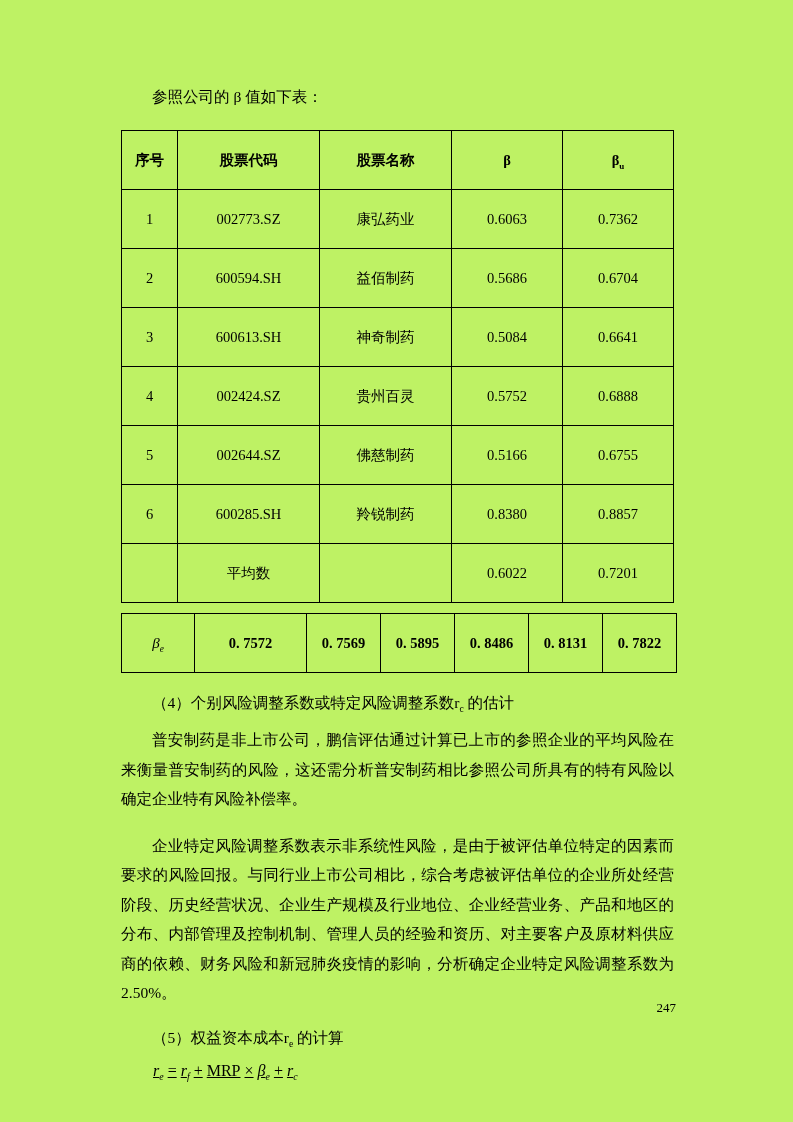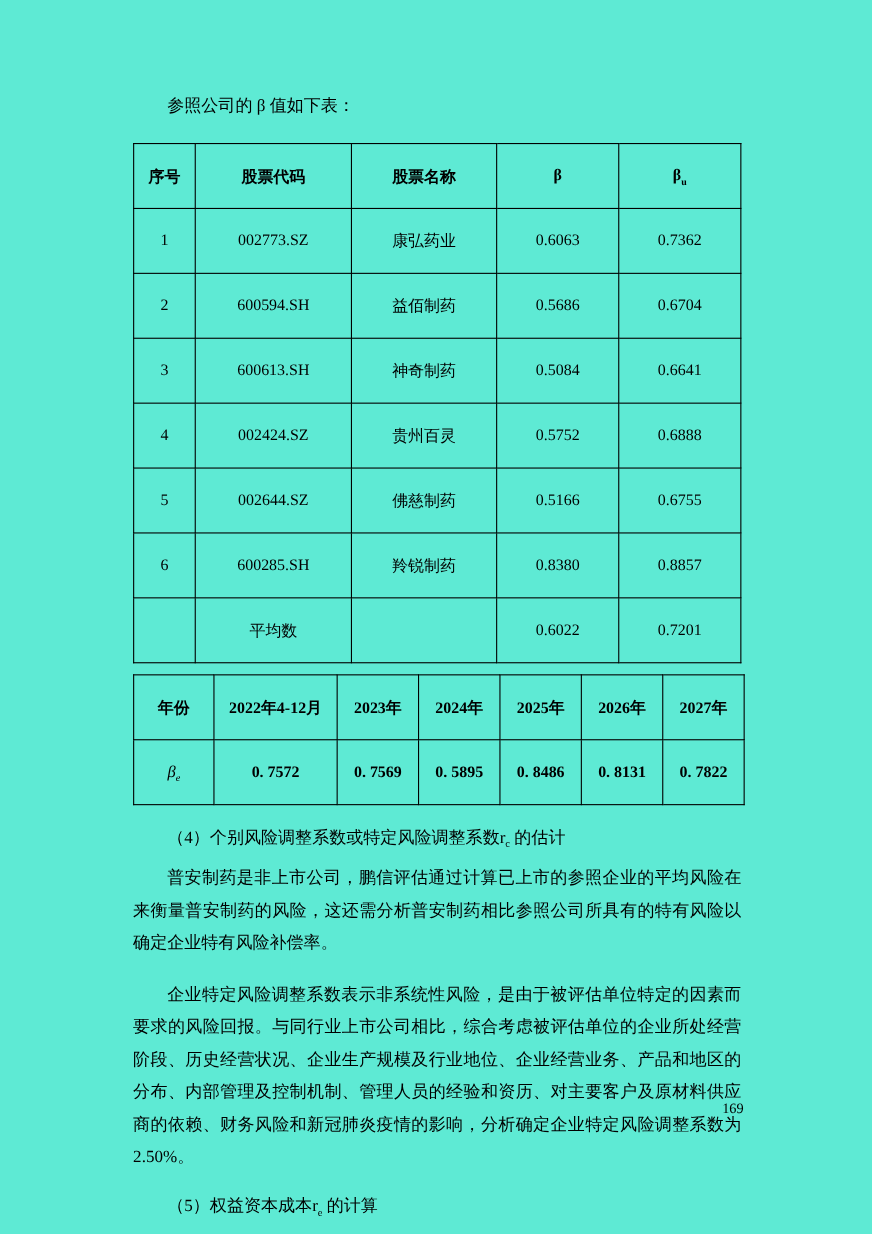--- a/index.html
+++ b/index.html
@@ -9,21 +9,21 @@
     background: #ffffff;
     color: #000000;
     font-family: "Liberation Serif", "DejaVu Serif", serif;
   }
   .page {
     position: relative;
     width: 793px;
     height: 1122px;
     box-sizing: border-box;
     padding: 86px 119px 0 121px;
-    background: #5eead4;
+    background: #bef264;
     overflow: hidden;
   }
   p { margin: 0; }
   sub { font-size: 0.62em; line-height: 0; }
 
   .intro {
     font-size: 15.5px;
     line-height: 22px;
     text-indent: 2em;
     margin-bottom: 22px;
@@ -186,29 +186,20 @@
       <col class="d1">
         <col class="d2">
         <col class="dn">
         <col class="dn">
         <col class="dn">
         <col class="dn">
         <col class="dn">
     </colgroup>
     <tbody>
       <tr>
-        <th>年份</th>
-        <th>2022年4-12月</th>
-        <th>2023年</th>
-        <th>2024年</th>
-        <th>2025年</th>
-        <th>2026年</th>
-        <th>2027年</th>
-      </tr>
-      <tr>
         <td class="beta-cell"><span>β</span><sub>e</sub></td>
         <td>0. 7572</td>
         <td>0. 7569</td>
         <td>0. 5895</td>
         <td>0. 8486</td>
         <td>0. 8131</td>
         <td>0. 7822</td>
       </tr>
     </tbody>
   </table>
@@ -217,15 +208,15 @@
 
   <p class="body-para">普安制药是非上市公司，鹏信评估通过计算已上市的参照企业的平均风险在来衡量普安制药的风险，这还需分析普安制药相比参照公司所具有的特有风险以确定企业特有风险补偿率。</p>
 
 
   <p class="body-para">企业特定风险调整系数表示非系统性风险，是由于被评估单位特定的因素而要求的风险回报。与同行业上市公司相比，综合考虑被评估单位的企业所处经营阶段、历史经营状况、企业生产规模及行业地位、企业经营业务、产品和地区的分布、内部管理及控制机制、管理人员的经验和资历、对主要客户及原材料供应商的依赖、财务风险和新冠肺炎疫情的影响，分析确定企业特定风险调整系数为2.50%。</p>
 
   <p class="heading"><span>（5）权益资本成本r</span><sub>e</sub><span> 的计算</span></p>
 
   <p class="formula"><i><span>r</span><sub>e</sub></i><span class="op">=</span><i><span>r</span><sub>f</sub></i><span class="op">+</span><span class="mrp">MRP</span><span class="op">×</span><i><span>β</span><sub>e</sub></i><span class="op">+</span><i><span>r</span><sub>c</sub></i></p>
 
-  <div class="page-number">169</div>
+  <div class="page-number">247</div>
 
 </div>
 
 </body></html>

